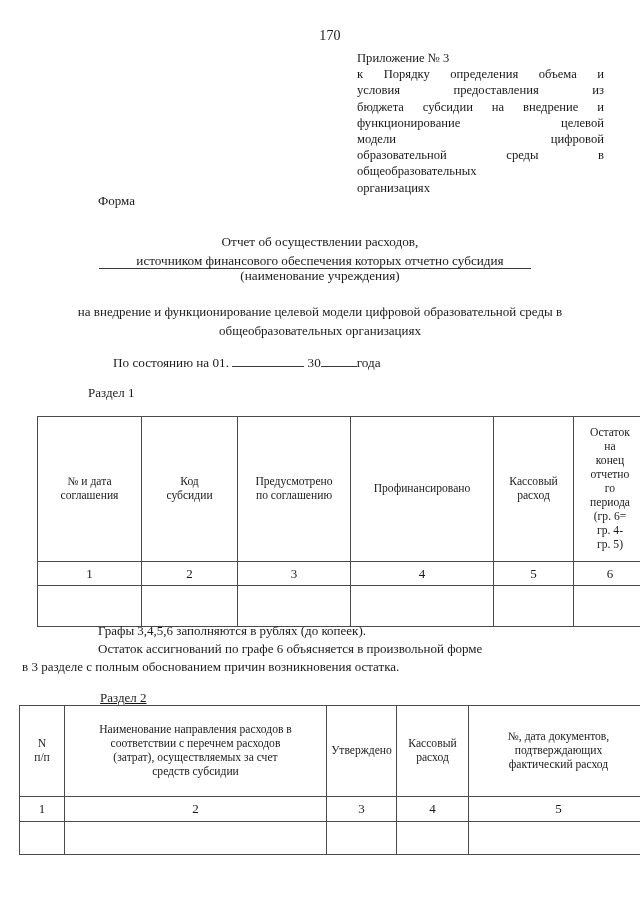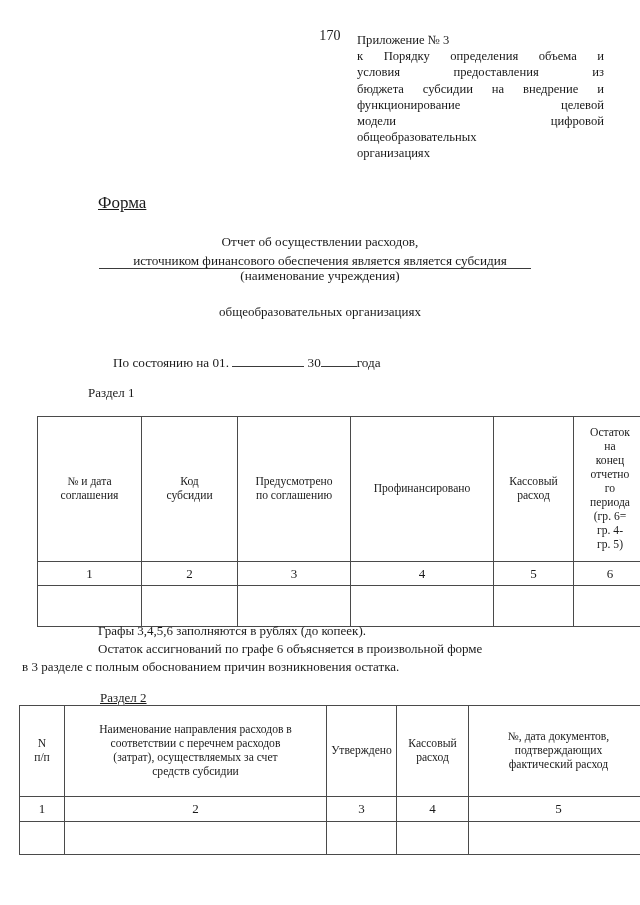--- a/index.html
+++ b/index.html
@@ -25,21 +25,21 @@
     left: 0;
     top: 28px;
     width: 660px;
     text-align: center;
     font-size: 14px;
     letter-spacing: 0.2px;
   }
   .appendix-block {
     position: absolute;
     left: 357px;
-    top: 32px;
+    top: 50px;
     width: 247px;
     font-size: 12.6px;
     line-height: 16.2px;
     text-align: justify;
     text-align-last: left;
   }
   .appendix-block .ap-line {
     display: block;
   }
   .appendix-block .ap-just {
@@ -48,22 +48,21 @@
     text-align-last: justify;
   }
   .appendix-block .ap-last {
     display: block;
     text-align: left;
   }
   .forma-label {
     position: absolute;
     left: 98px;
     top: 193px;
-    font-size: 17px;
-    text-decoration: underline;
+    font-size: 13px;
   }
   .title-block {
     position: absolute;
     left: 40px;
     top: 232px;
     width: 560px;
     text-align: center;
     font-size: 13.2px;
     line-height: 19px;
   }
@@ -181,35 +180,37 @@
 
   <div class="page-number">170</div>
 
   <div class="appendix-block">
     <span class="ap-line">Приложение № 3</span>
     <span class="ap-just">к Порядку определения объема и</span>
     <span class="ap-just">условия предоставления из</span>
     <span class="ap-just">бюджета субсидии на внедрение и</span>
     <span class="ap-just">функционирование целевой</span>
     <span class="ap-just">модели цифровой</span>
+    <span class="ap-just">образовательной среды в</span>
     <span class="ap-last">общеобразовательных</span>
     <span class="ap-last">организациях</span>
   </div>
 
   <div class="forma-label">Форма</div>
 
   <div class="title-block">
     <div>Отчет об осуществлении расходов,</div>
-    <div>источником финансового обеспечения является является субсидия</div>
+    <div>источником финансового обеспечения которых отчетно субсидия</div>
   </div>
 
   <div class="org-rule"></div>
   <div class="org-caption">(наименование учреждения)</div>
 
   <div class="purpose-block">
+    <div>на внедрение и функционирование целевой модели цифровой образовательной среды в</div>
     <div>общеобразовательных организациях</div>
   </div>
 
   <div class="status-line">
     <span>По состоянию на 01.</span>
     <span class="blank-underline u-long"></span>
     <span>30</span><span class="blank-underline u-short"></span><span>года</span>
   </div>
 
   <div class="section-label section-1">Раздел 1</div>

